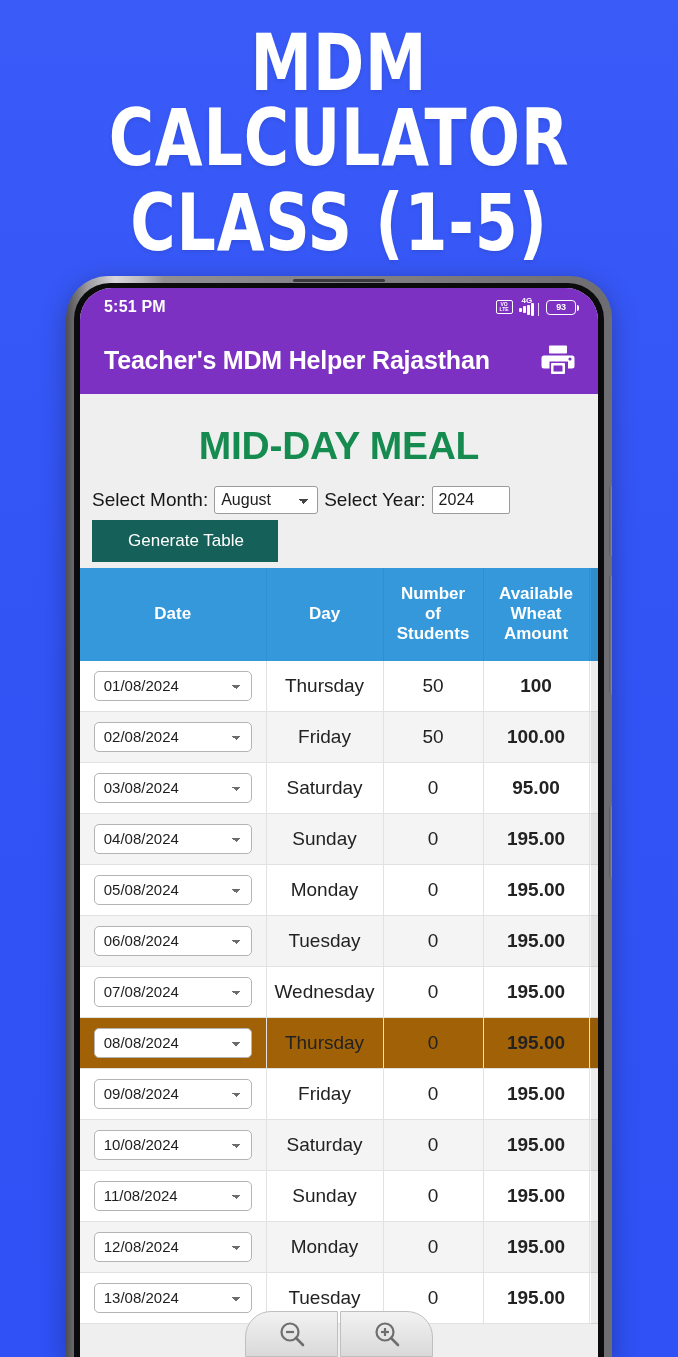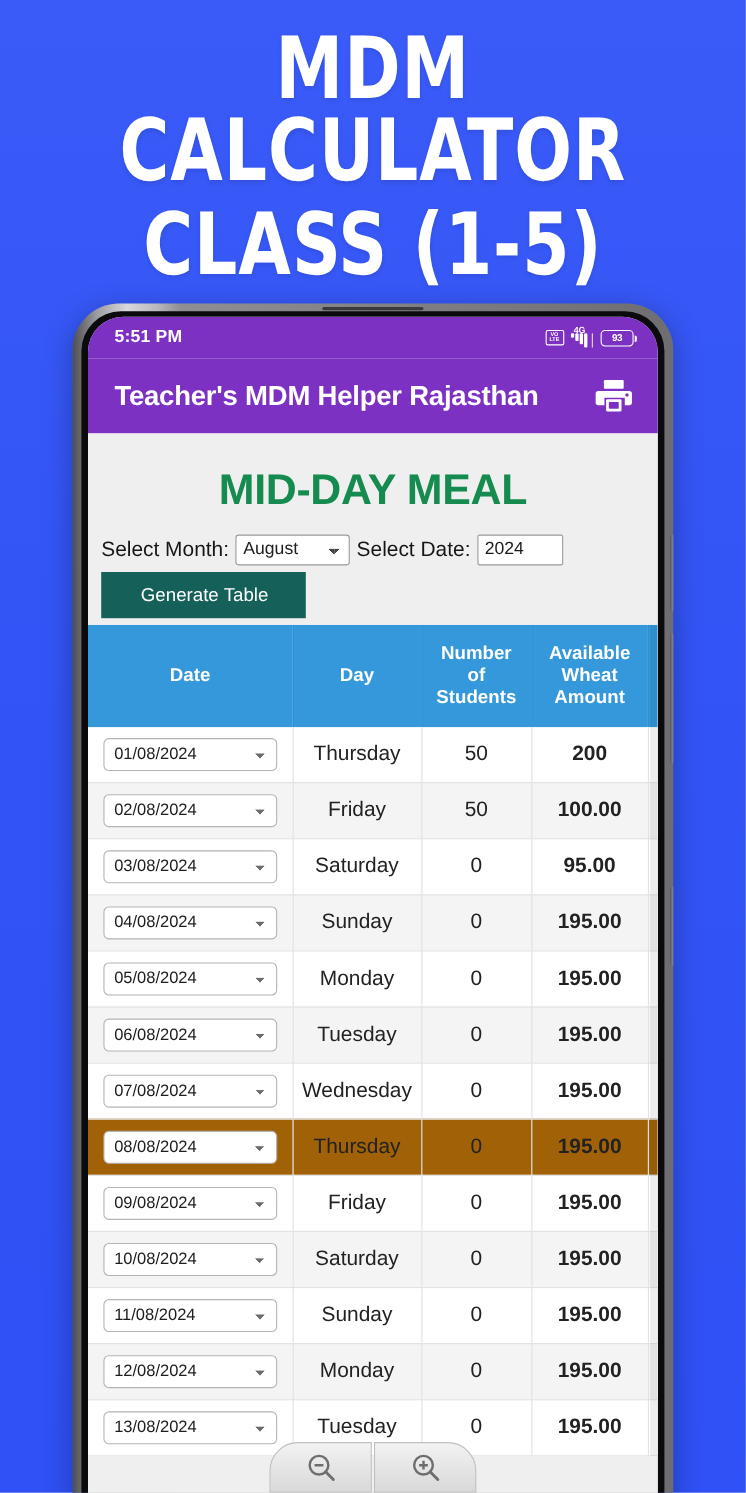--- a/index.html
+++ b/index.html
@@ -109,21 +109,21 @@
     border-radius: 2px;
     font-size: 5px;
     line-height: 5px;
     color: #fff;
     display: flex;
     flex-direction: column;
     align-items: center;
     justify-content: center;
     font-weight: 700;
   }
-  .sig-wrap { display: flex; align-items: flex-start; gap: 1px; position: relative; padding-top: 5px; }
+  .sig-wrap { display: flex; align-items: center; gap: 1px; position: relative; padding-top: 5px; }
   .sig-wrap .g4 {
     position: absolute; top: -2px; left: 3px;
     font-size: 8px; font-weight: 700;
   }
   .bar { width: 3px; background: #fff; border-radius: 1px; }
   .bar.b1 { height: 4px; } .bar.b2 { height: 7px; }
   .bar.b3 { height: 10px; } .bar.b4 { height: 13px; }
   .sig-div { width: 1.5px; height: 13px; background: rgba(255,255,255,0.8); margin-left: 3px; }
   .battery {
     width: 30px; height: 15px;
@@ -383,21 +383,21 @@
 
         <div class="page-title">
           <div>MID-DAY MEAL</div>
         </div>
 
         <div class="controls">
           <span class="ctrl-label">Select Month:</span>
           <select class="month-select">
             <option>August</option>
           </select>
-          <span class="ctrl-label">Select Date:</span>
+          <span class="ctrl-label">Select Year:</span>
           <input class="year-input" type="text" value="2024" style="">
         </div>
 
         <button class="gen-btn">Generate Table</button>
 
         <div class="table-wrap">
           <table class="mdm">
             <colgroup>
               <col class="col-date">
                 <col class="col-day">
@@ -420,21 +420,21 @@
                   <span>Amount</span>
                 </th>
                 <th></th>
               </tr>
             </thead>
             <tbody id="mdm-body">
                 <tr>
                   <td><select class="date-select"><option>01/08/2024</option></select></td>
                   <td class="dayname">Thursday</td>
                   <td class="students">50</td>
-                  <td class="wheat">200</td>
+                  <td class="wheat">100</td>
                   <td></td>
                 </tr>
                 <tr class="alt">
                   <td><select class="date-select"><option>02/08/2024</option></select></td>
                   <td class="dayname">Friday</td>
                   <td class="students">50</td>
                   <td class="wheat">100.00</td>
                   <td></td>
                 </tr>
                 <tr>

